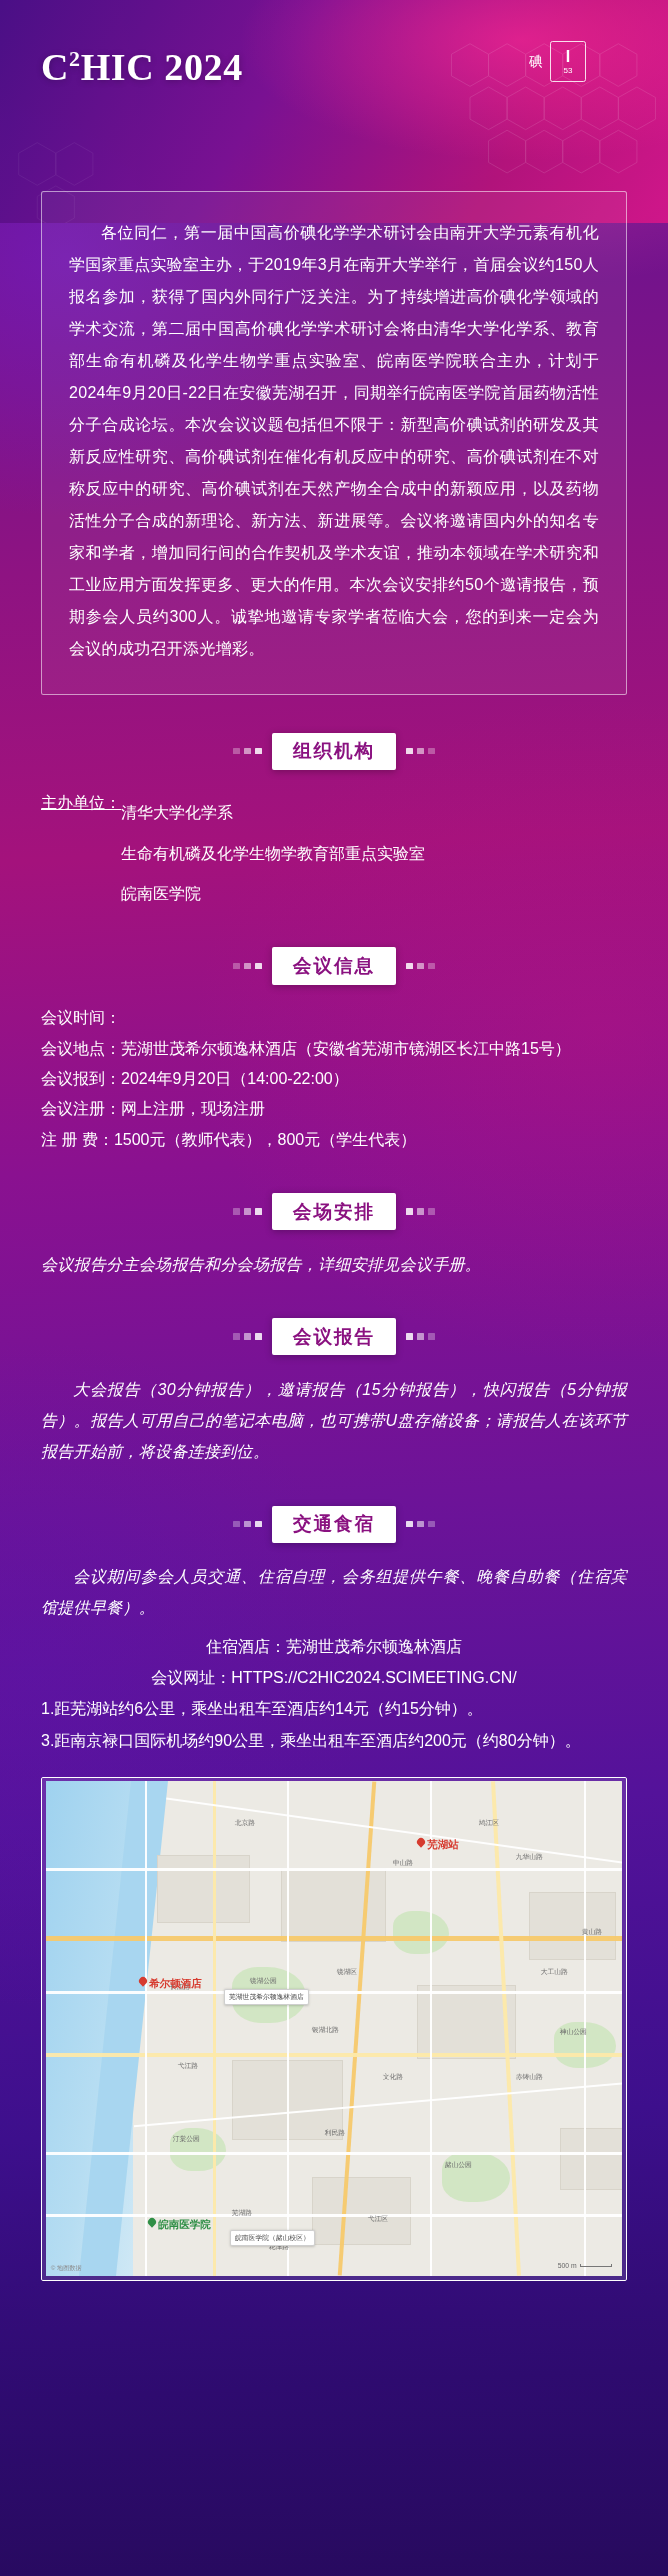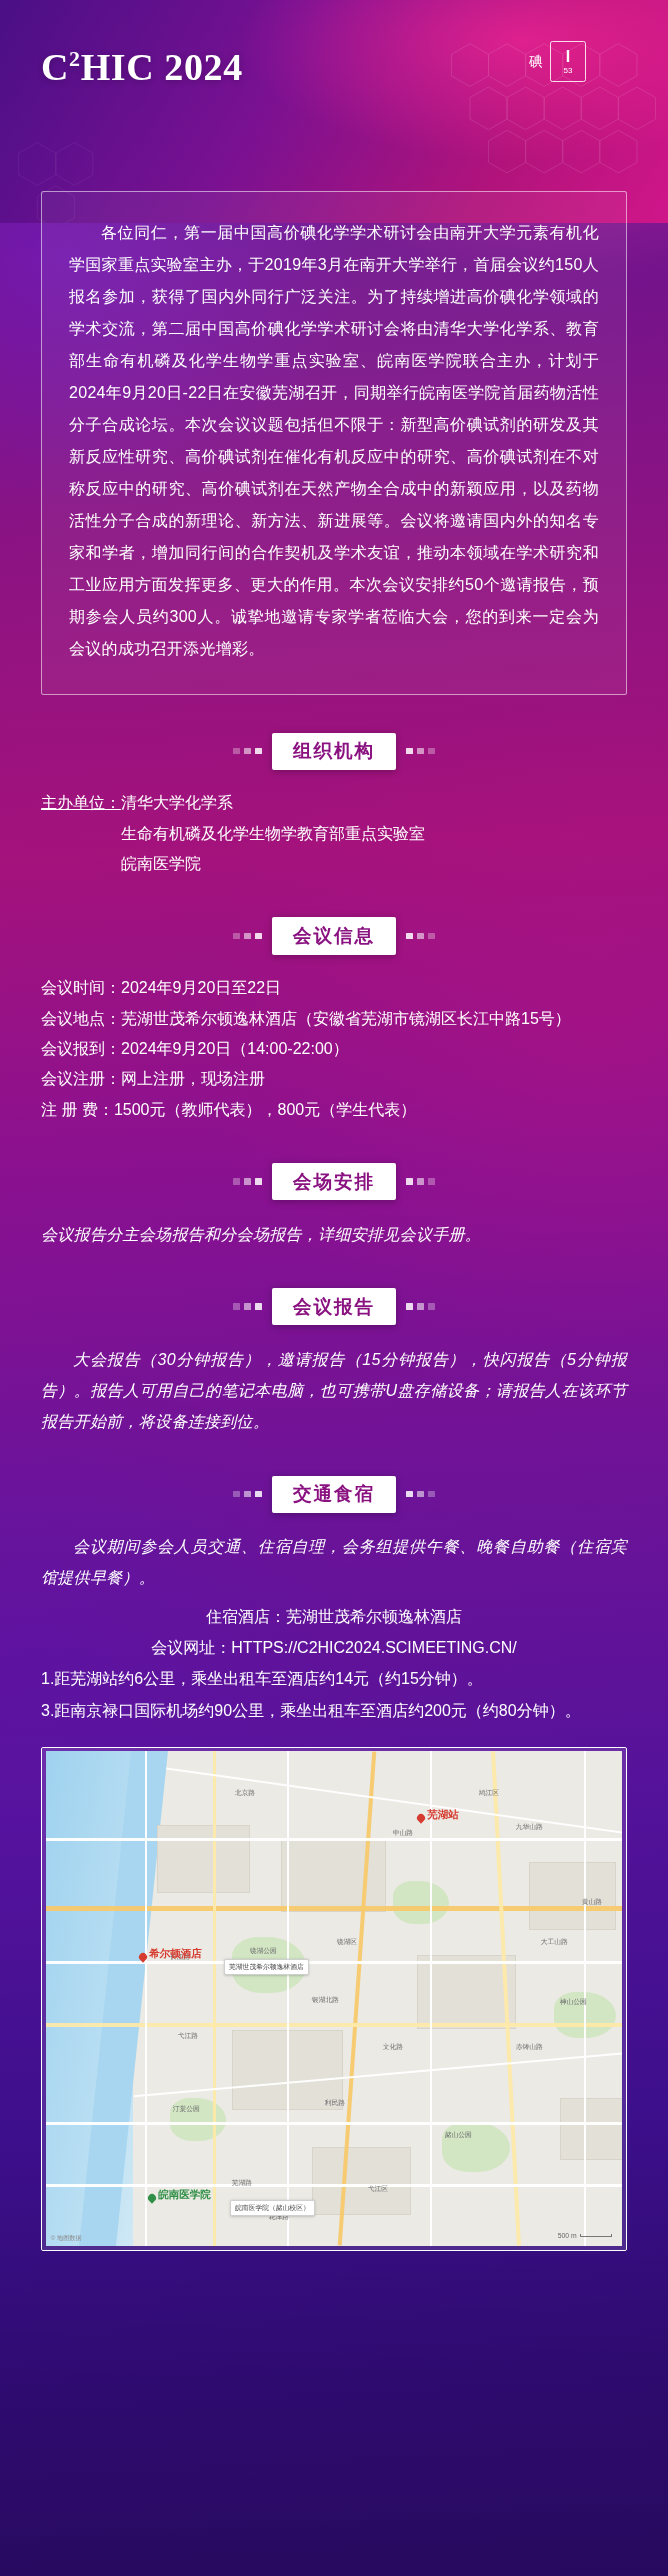--- a/index.html
+++ b/index.html
@@ -131,21 +131,21 @@
     letter-spacing: 0.3px;
     font-style: italic;
   }
   .body-text.indent { text-indent: 2em; text-align: justify; }
   .kv { display: flex; color: #fff; font-size: 16px; line-height: 1.9; }
   .kv .k { white-space: nowrap; }
   .kv .v { flex: 1; }
   .org-list { padding-left: 0; }
   .org-row { display: flex; color: #fff; font-size: 16px; line-height: 1.9; }
   .org-row .lab { white-space: nowrap; text-decoration: underline; }
-  .org-row .val { flex: 1; }
+  .org-row .val { flex: 1; margin-top: 10px; }
   .center-line { text-align: center; color: #fff; font-size: 16px; line-height: 1.95; }
   .list-item { color: #fff; font-size: 16px; line-height: 1.95; text-align: justify; }
 
   
   .map-wrap {
     margin: 21px 0 37px 0;
     border: 1.9px solid #ffffff;
     border-radius: 1.9px;
     padding: 3.7px;
     background: rgba(255,255,255,0.12);
@@ -175,21 +175,21 @@
   }
   .map .road {
     position: absolute; background: #ffffff; opacity: 0.95;
   }
   .map .road.major { background: #fde9a9; }
   .map .road.hwy { background: #f7c96b; }
   .map .label {
     position: absolute; font-size: 6.8px; color: #6b6b6b; white-space: nowrap;
   }
   .map .poi {
-    position: absolute; display: flex; align-items: flex-end; gap: 2.5px;
+    position: absolute; display: flex; align-items: flex-start; gap: 2.5px;
     font-size: 10.5px; font-weight: bold; white-space: nowrap;
   }
   .map .poi .pin {
     width: 8px; height: 8px; border-radius: 50% 50% 50% 0;
     transform: rotate(-45deg); display: inline-block;
   }
   .map .poi.red { color: #d63b2f; }
   .map .poi.red .pin { background: #d63b2f; }
   .map .poi.green-c { color: #2f8f46; }
   .map .poi.green-c .pin { background: #2f8f46; }
@@ -295,21 +295,20 @@
       <span class="head-pill">会议信息</span>
       <span class="dots right">
           <i></i>
           <i></i>
           <i></i>
         </span>
     </div>
     <div>
       <div class="kv">
         <span class="k">会议时间：</span>
-        <span class="v">2024年9月20日至22日</span>
       </div>
       <div class="kv">
         <span class="k">会议地点：</span>
         <span class="v">芜湖世茂希尔顿逸林酒店（安徽省芜湖市镜湖区长江中路15号）</span>
       </div>
       <div class="kv">
         <span class="k">会议报到：</span>
         <span class="v">2024年9月20日（14:00-22:00）</span>
       </div>
       <div class="kv">

